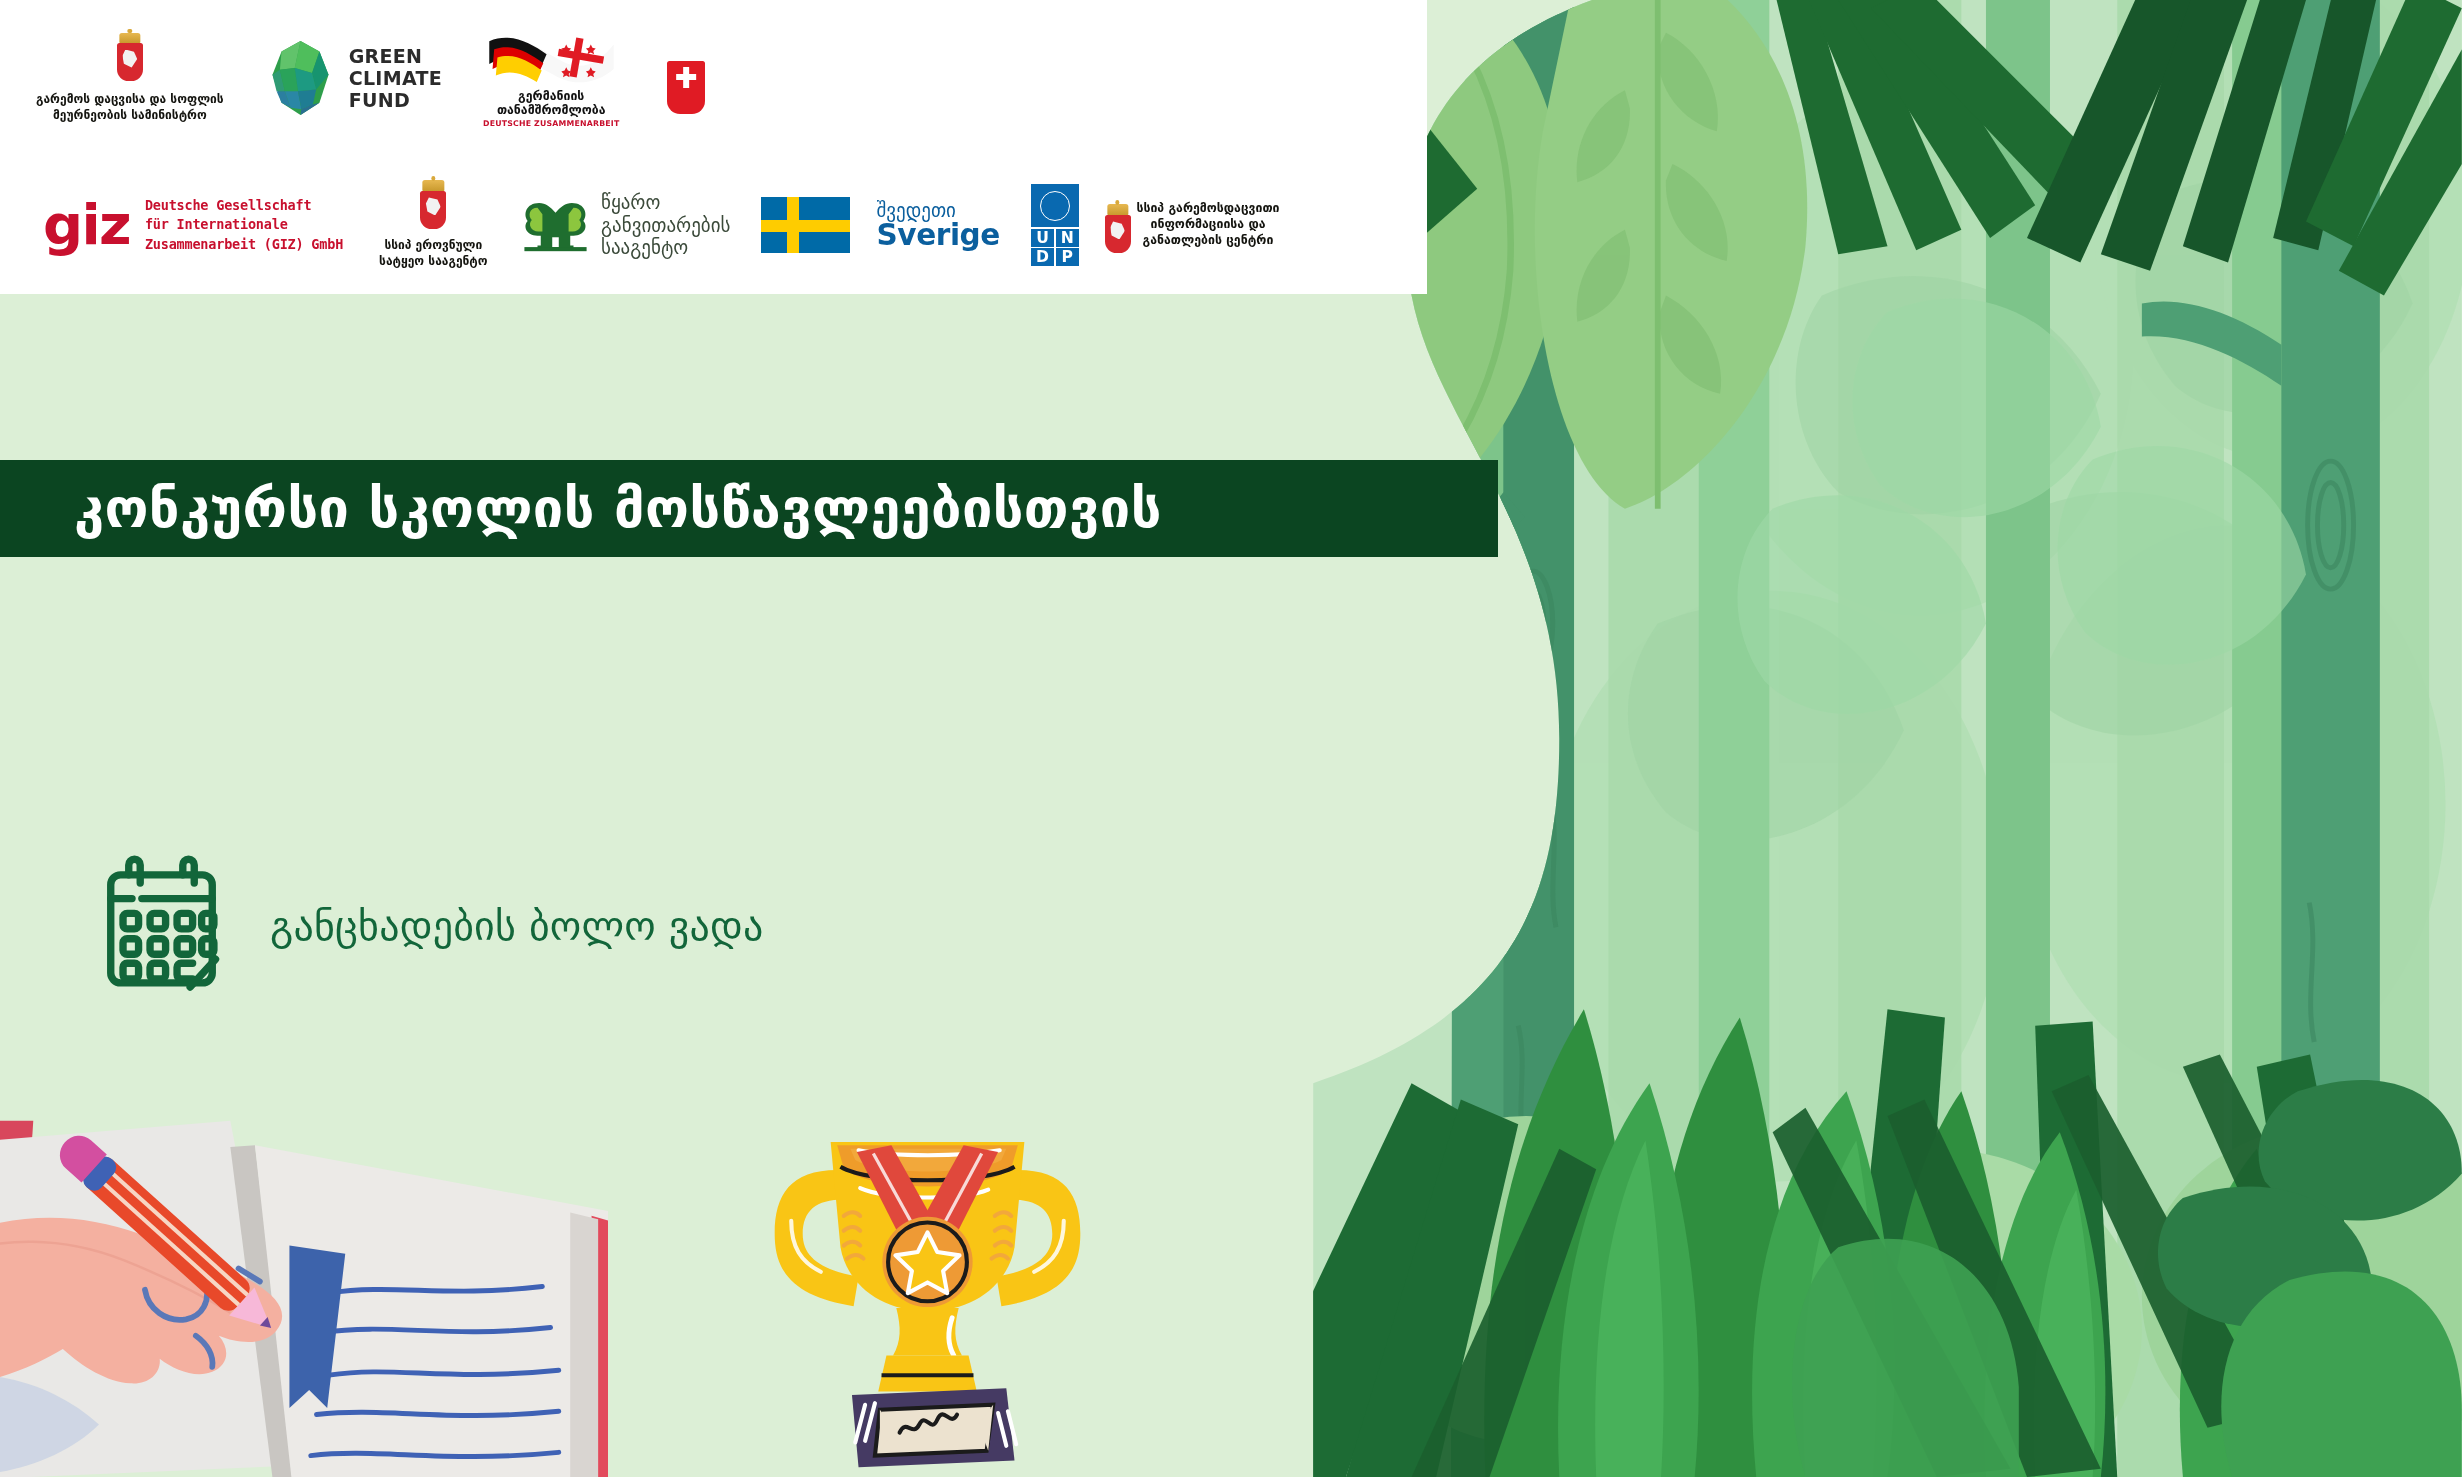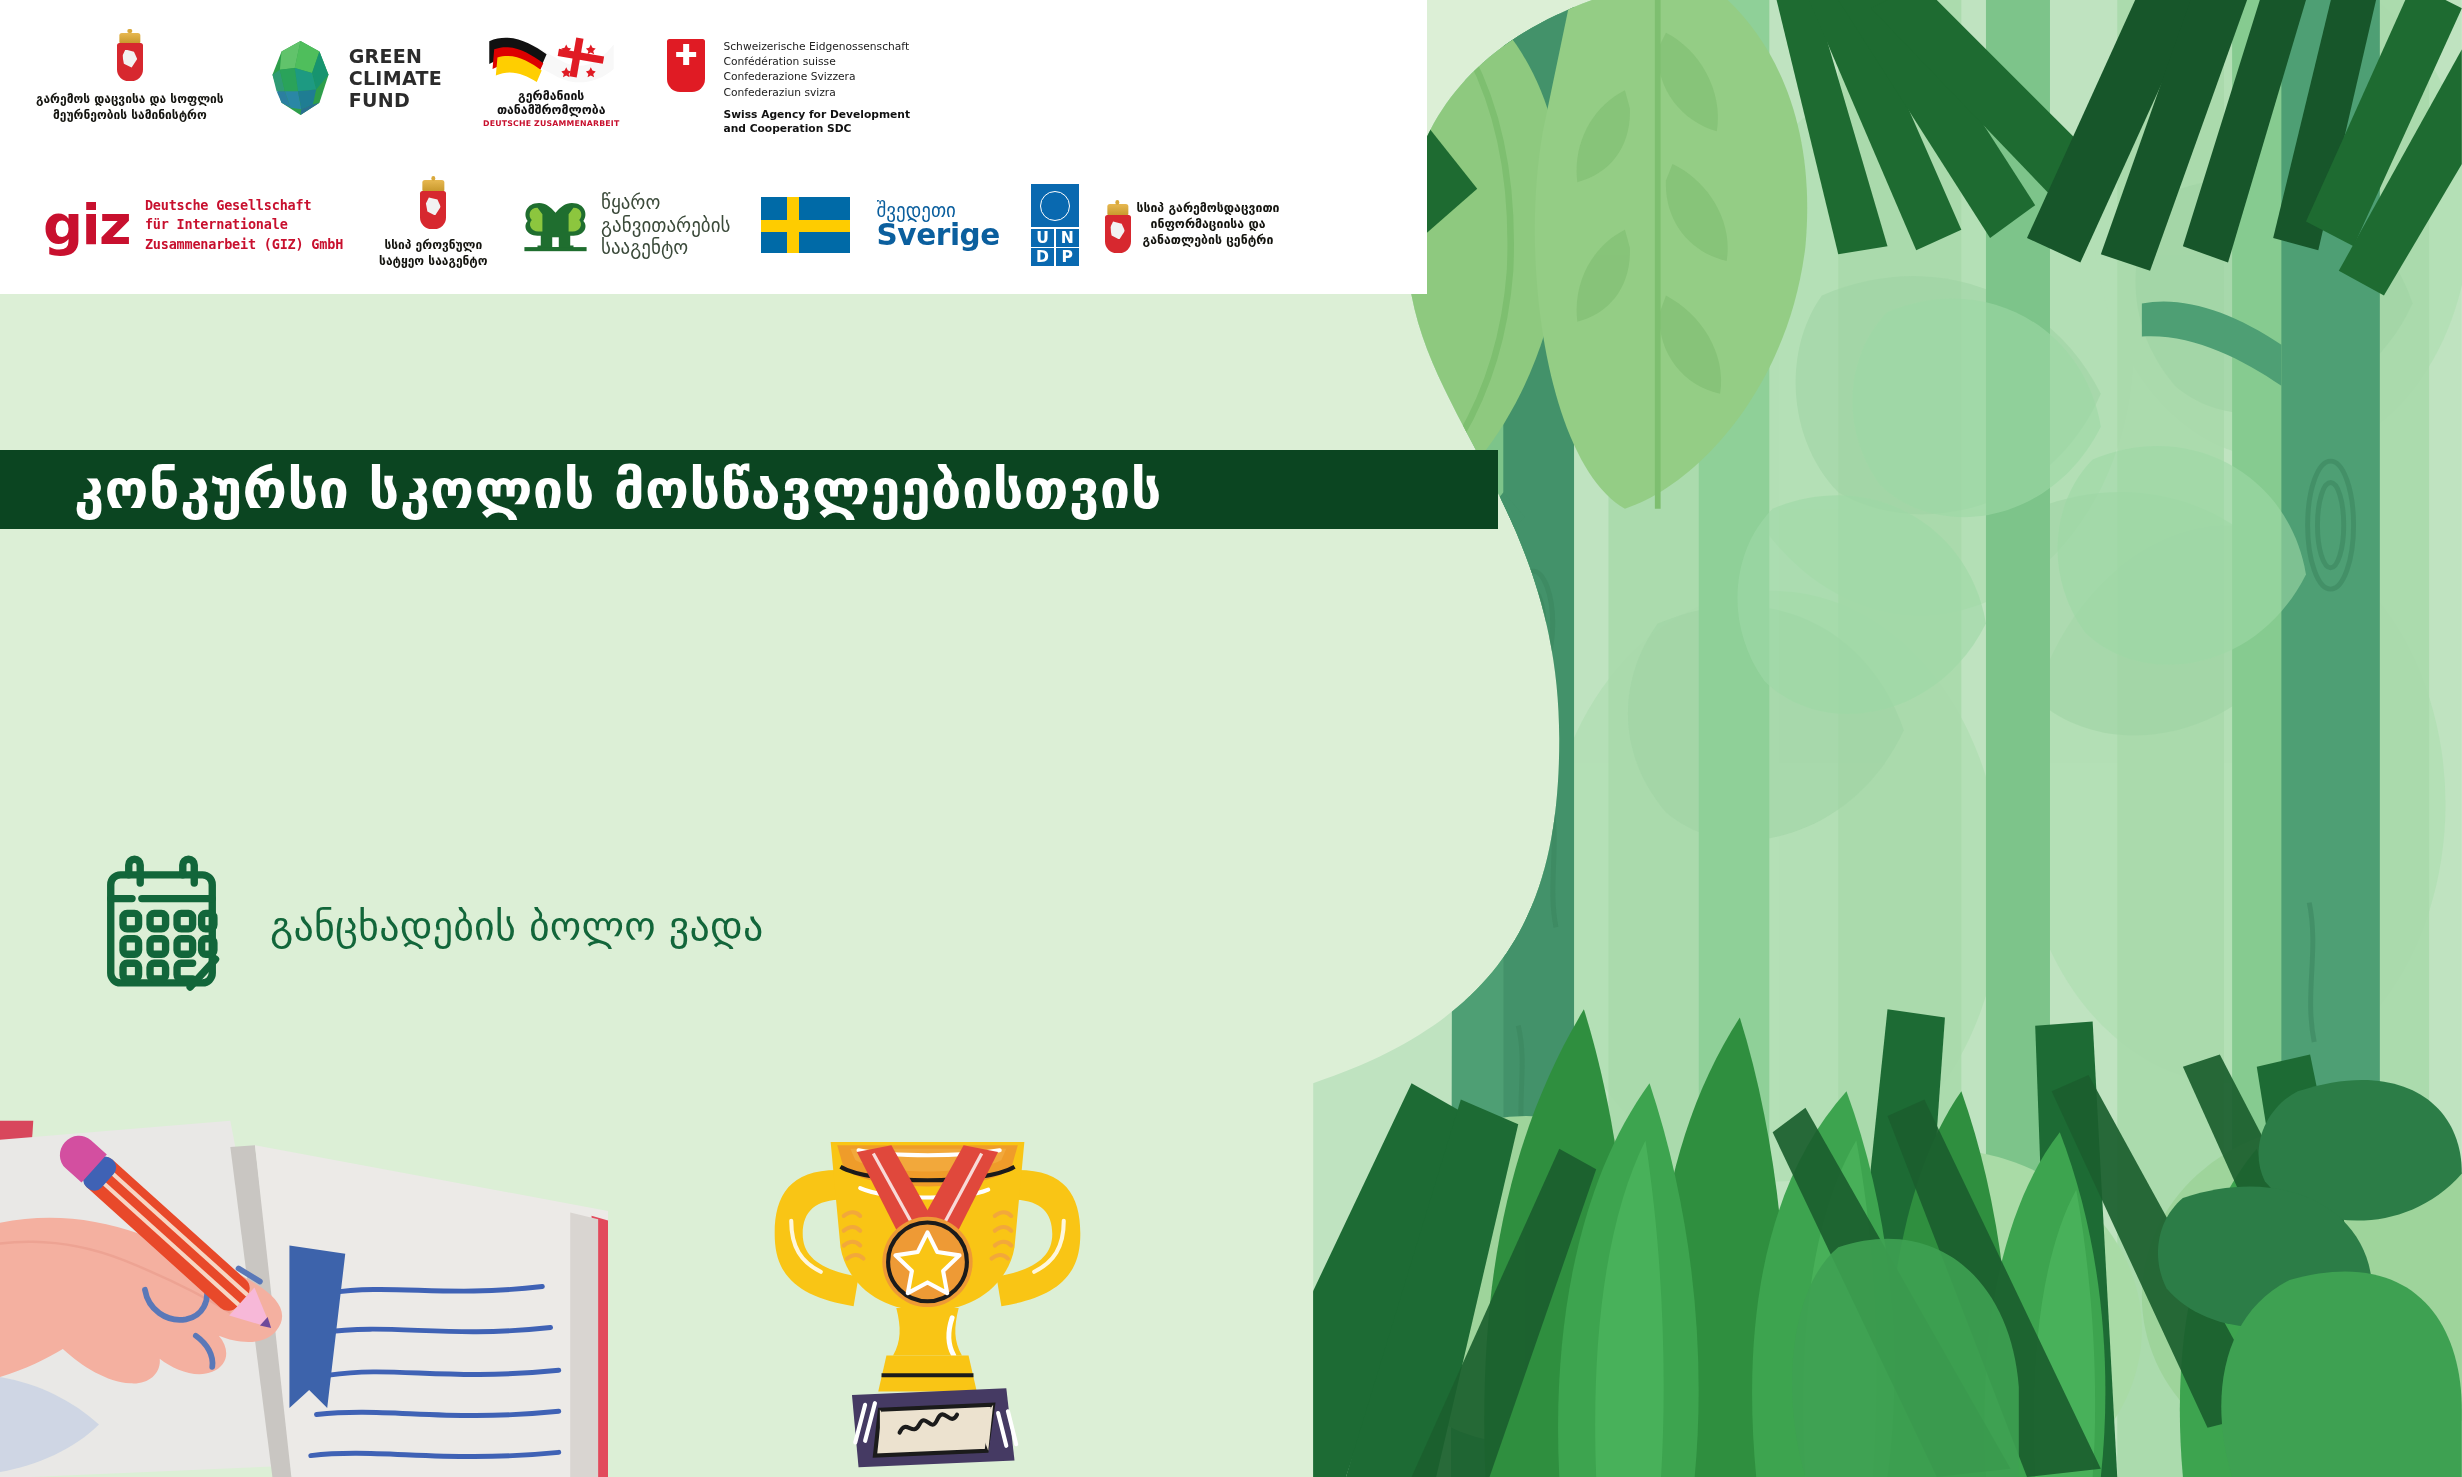--- a/index.html
+++ b/index.html
@@ -82,21 +82,21 @@
   .ka-md{ font-size:12.3px; font-weight:700; color:#14140f; line-height:1.3; }
   .gcf-txt{ font-size:19px; font-weight:600; color:#2b2b2b; line-height:1.16; letter-spacing:0.3px; }
   .ger-txt{ font-size:12.3px; font-weight:700; color:#111; line-height:1.18; text-align:center; }
   .ger-sub{ font-size:7.8px; color:#c8102e; font-weight:700; letter-spacing:0.2px; }
   .swiss-txt-a{ font-size:10.7px; color:#1b1b1b; line-height:1.44; }
   .swiss-txt-b{ font-size:10.7px; color:#111; line-height:1.38; font-weight:700; margin-top:7.4px; }
   .sda-txt{ font-size:19px; color:#3b4a3a; line-height:1.18; font-weight:500; }
 
   
   .banner{
-    position:absolute; left:0; top:450px; width:1498px; height:79px;
+    position:absolute; left:0; top:460px; width:1498px; height:97px;
     background:#0b4521; display:flex; align-items:center; z-index:20;
   }
   .banner-text{
     color:#ffffff; font-size:54px; font-weight:700; letter-spacing:0.4px;
     margin-left:74px; white-space:nowrap;
   }
 
   
   .subtitle{
     position:absolute; left:72px; top:639px; z-index:20;
@@ -331,32 +331,20 @@
         </div>
         <div class="ger-txt">
           <div>გერმანიის</div>
           <div>თანამშრომლობა</div>
         </div>
         <div class="ger-sub">DEUTSCHE ZUSAMMENARBEIT</div>
       </div>
 
       <div class="logo-cell" style="margin-left:48px; align-items:flex-start; padding-top:19.7px;">
         <div class="swiss"></div>
-        <div>
-          <div class="swiss-txt-a">
-            <div>Schweizerische Eidgenossenschaft</div>
-            <div>Confédération suisse</div>
-            <div>Confederazione Svizzera</div>
-            <div>Confederaziun svizra</div>
-          </div>
-          <div class="swiss-txt-b">
-            <div>Swiss Agency for Development</div>
-            <div>and Cooperation SDC</div>
-          </div>
-        </div>
       </div>
     </div>
 
     <div class="logo-row logo-row-2">
 
       <div class="logo-cell" style="margin-left:43px; gap:14.8px;">
         <div class="giz-mark">giz</div>
         <div class="giz-txt">
           <div>Deutsche Gesellschaft</div>
           <div>für Internationale</div>

